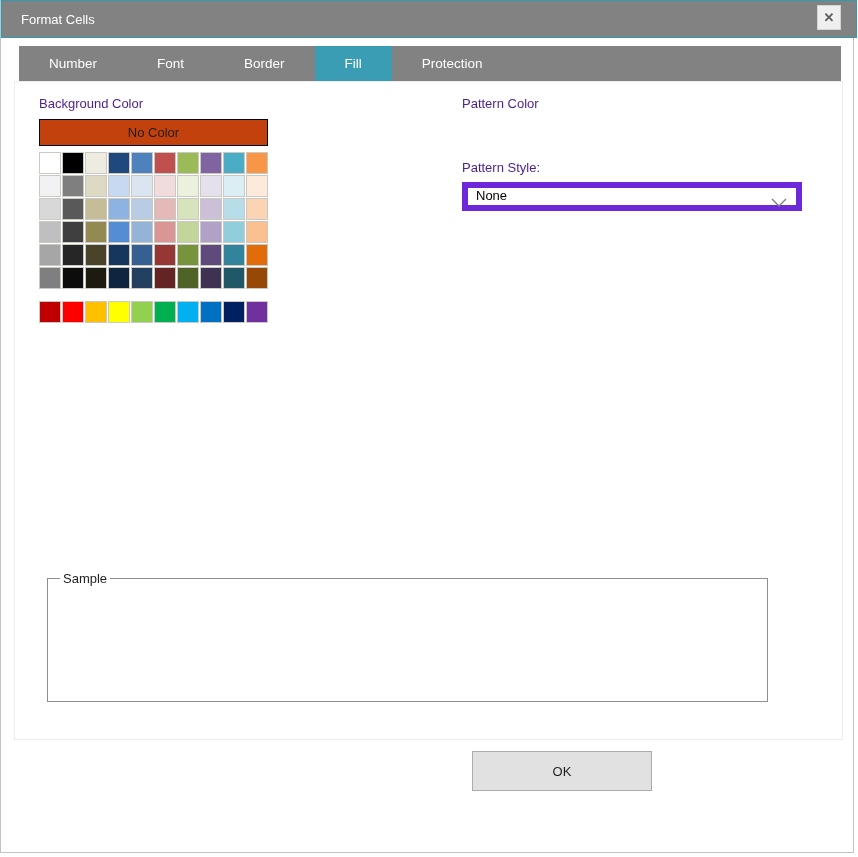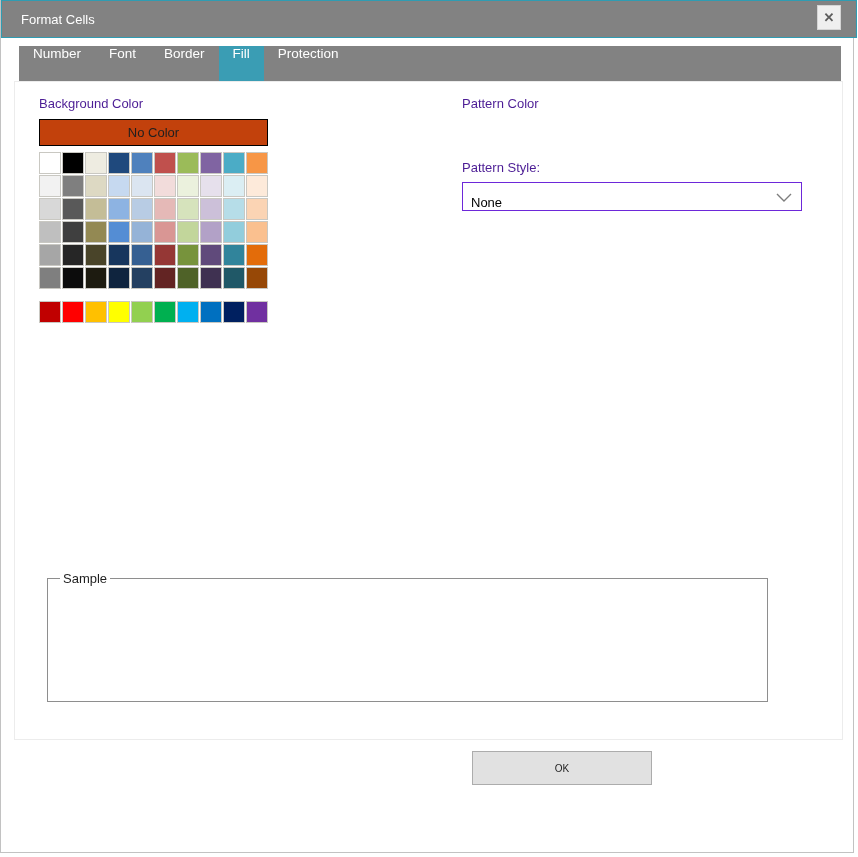--- a/index.html
+++ b/index.html
@@ -46,22 +46,22 @@
     cursor: default;
   }
   
   .tabstrip {
     position: absolute; left: 18px; top: 46px;
     width: 822px; height: 35px;
     background: #828282;
     display: flex; align-items: stretch;
   }
   .tab {
-    display: flex; 
-    padding: 0 14px;
+    display: flex; align-items: center;
+    padding: 0 30px;
     color: #ffffff;
     font-size: 13.5px;
     cursor: default;
     white-space: nowrap;
   }
   .tab.active { background: #3a9db4; }
   
   .tab-frame {
     position: absolute; left: 13px; top: 81px;
     width: 829px; height: 659px;
@@ -118,23 +118,23 @@
   }
   .automatic-swatch {
     position: absolute; right: 4px; top: 4px;
     width: 15px; height: 19px;
     background: #efefef;
   }
   .pattern-combo {
     position: absolute; left: 461px; top: 182px;
     width: 340px; height: 29px;
     background: #ffffff;
-    border: 1px solid #6d28d9;
-    box-sizing: border-box;
-    display: flex; align-items: flex-end;
+    border: 6px solid #6d28d9;
+    box-sizing: border-box;
+    display: flex; align-items: flex-start;
     padding-left: 8px;
     font-size: 13px; color: #000000;
     cursor: default;
   }
   .combo-chevron {
     position: absolute; right: 9px; top: 10px;
     width: 16px; height: 9px;
   }
   
   .sample-box {
@@ -145,26 +145,26 @@
   }
   .sample-legend {
     position: absolute; left: 12px; top: -8px;
     background: #ffffff;
     padding: 0 3px;
     font-size: 13px; color: #1f1f1f;
   }
   
   .dlg-btn {
     position: absolute; top: 751px;
-    height: 34px;
+    height: 40px;
     background: #e1e1e1;
     border: 1px solid #acacac;
     box-sizing: border-box;
     display: flex; align-items: center; justify-content: center;
-    font-size: 10px; color: #1f1f1f;
+    font-size: 13px; color: #1f1f1f;
     cursor: default;
   }
   .ok-btn { left: 471px; width: 180px; }
   .cancel-btn { left: 658px; width: 179px; }
 </style>
 </head>
 <body>
 
 <div class="window">
 

